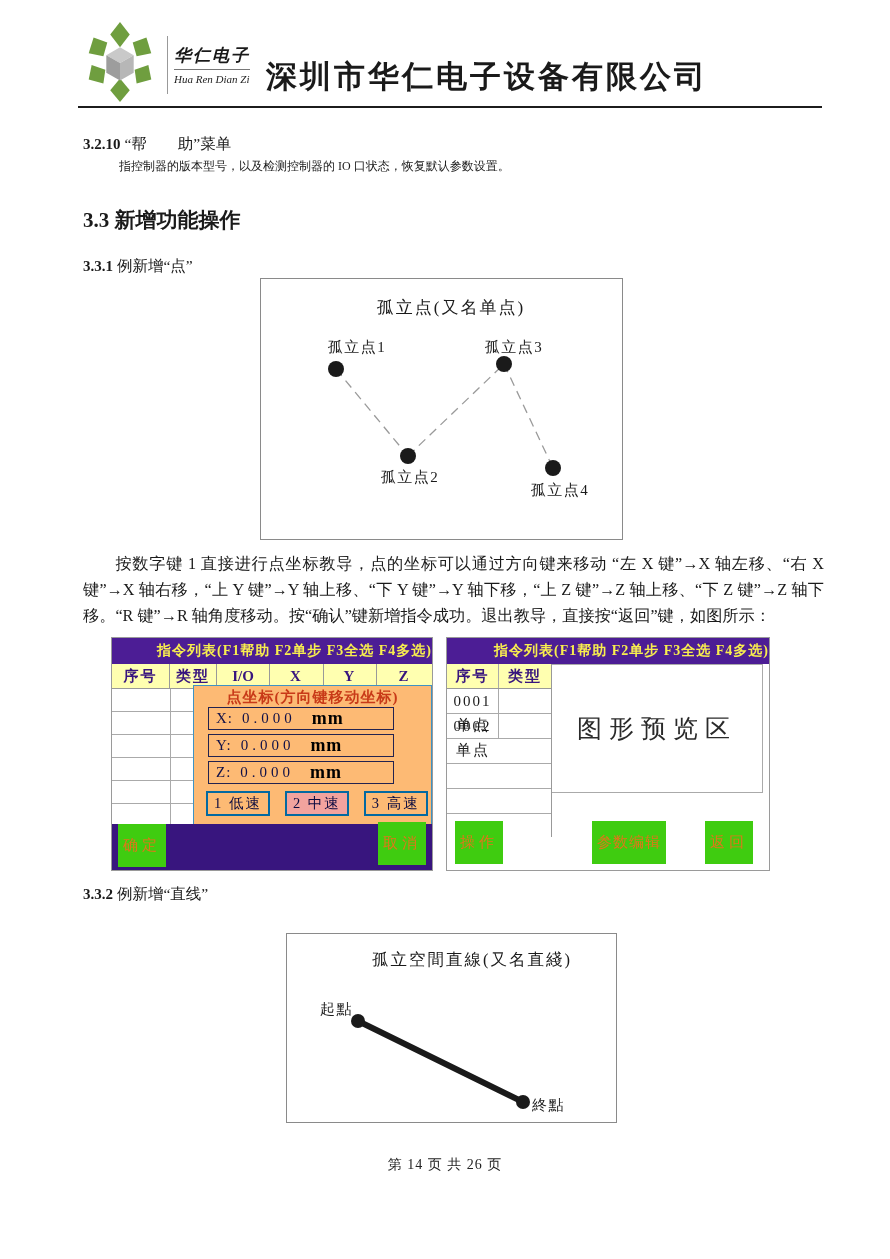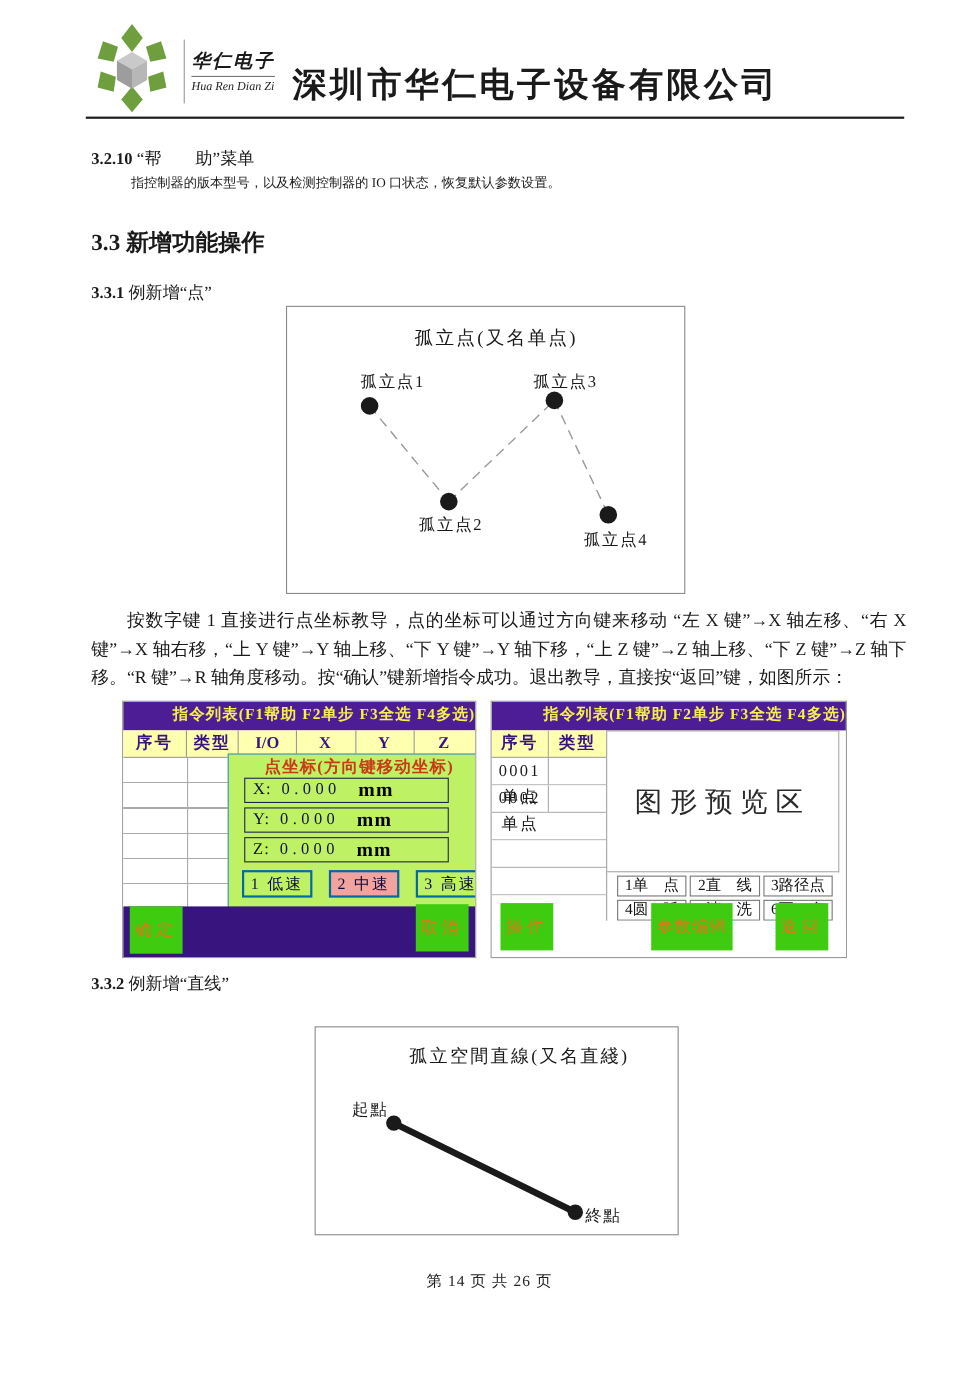--- a/index.html
+++ b/index.html
@@ -56,21 +56,21 @@
   .lh.c0{width:58px;} .lh.c1{width:47px;} .lh.c2{width:53px; letter-spacing:0;} .lh.c3{width:54px;} .lh.c4{width:53px;} .lh.c5{width:55px; border-right:none;}
   .lbody {
     position:relative; height:137px;
     background:repeating-linear-gradient(to bottom, #fff 0 22px, #aaa 22px 23px);
   }
   .lbody .vline { position:absolute; left:58px; top:0; width:1px; height:137px; background:#aaa; }
   .lbottom { position:absolute; left:0; bottom:0; width:100%; height:46px; background:#38157E; }
 
   .dialog {
     position:absolute; left:81px; top:47px; width:239px; height:141px;
-    background:#bef264; border:1px solid #3E93C4;margin-left:14px;
+    background:#fdba74; border:1px solid #3E93C4;
   }
   .dlg-title { color:#C83A18; font-weight:bold; font-size:15px; text-align:center; margin-top:2px; letter-spacing:1px; }
   .field {
     width:186px; height:23px; margin:0 0 4px 14px; border:1px solid #22224F;
     display:flex; align-items:center; font-size:15px; color:#101048; padding-left:7px;
   }
   .field:first-of-type { margin-top:3px; }
   .flabel { letter-spacing:1px; }
   .fvalue { margin-left:9px; letter-spacing:4px; }
   .funit  { margin-left:16px; font-weight:bold; font-size:18px; color:#000; letter-spacing:1px; }
@@ -250,32 +250,20 @@
         <div class="rc"></div>
       </div>
     <div class="rtr">
         <div class="rc"></div>
         <div class="rc"></div>
       </div>
   </div>
   <div class="preview">
     <span>图形预览区</span>
   </div>
-  <div class="menu">
-    <div class="mrow">
-      <span class="mbtn">1单　点</span>
-      <span class="mbtn">2直　线</span>
-      <span class="mbtn">3路径点</span>
-    </div>
-    <div class="mrow">
-      <span class="mbtn">4圆　弧</span>
-      <span class="mbtn">5清　洗</span>
-      <span class="mbtn">6更　多</span>
-    </div>
-  </div>
   <div class="rbottom">
     <span class="green-btn btn-operate">操作</span>
     <span class="green-btn btn-param nosp">参数编辑</span>
     <span class="green-btn btn-back">返回</span>
   </div>
 </div>
 
 <div class="h-small" style="top:884px;">
   <b>3.3.2</b>
   <span>例新增“直线”</span>

